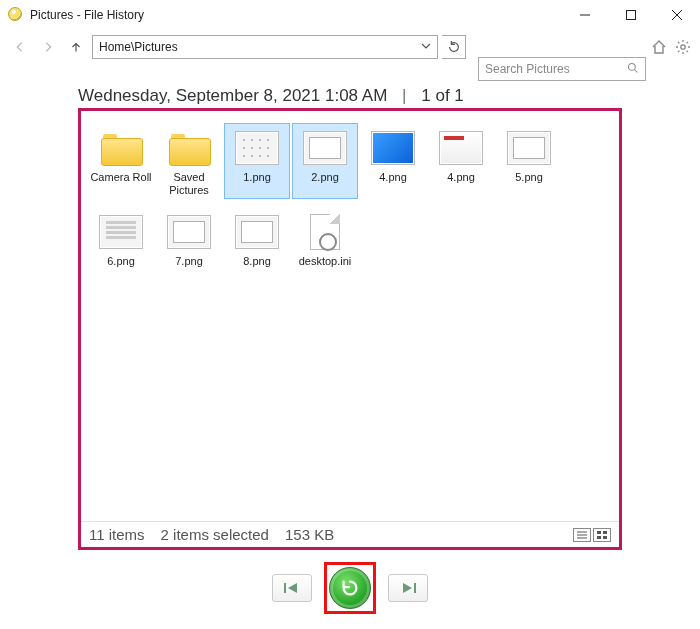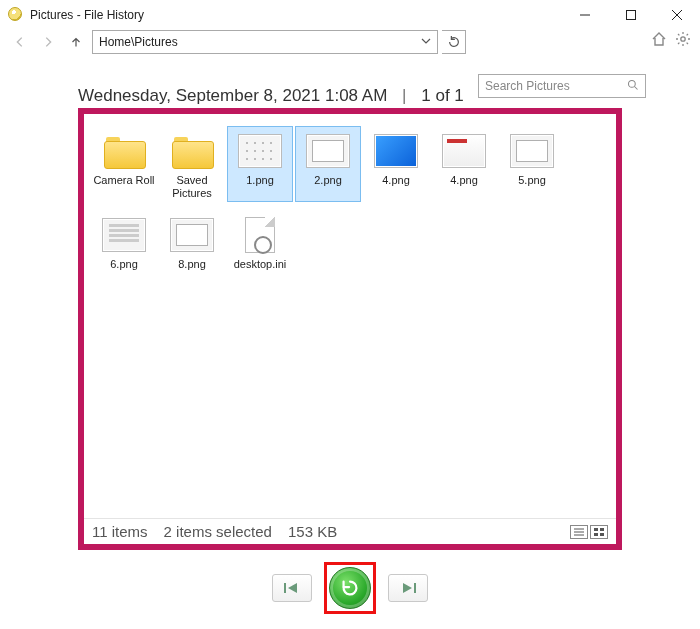--- a/index.html
+++ b/index.html
@@ -31,21 +31,21 @@
     border:1px solid #bfa41f;
   }
   .titlebar .title { font-size: 12px; color: #222; }
   .winctrls { margin-left: auto; display:flex; }
   .winctrls .btn { width:46px; height:30px; display:flex; align-items:center; justify-content:center; }
   .winctrls .btn svg { width:10px; height:10px; }
   
   .navbar {
     height: 34px;
     display:flex;
-    align-items:flex-start;
+    align-items:center;
     padding: 0 8px;
     gap:4px;
   }
   .nav-arrow { width:24px; height:24px; display:flex; align-items:center; justify-content:center; color:#666; }
   .nav-arrow.disabled{ color:#bbb; }
   .nav-arrow svg{ width:14px; height:14px; }
   .addrbox {
     flex: 0 0 346px;
     height:24px;
     border:1px solid #aaa;
@@ -78,21 +78,21 @@
     padding: 22px 0 0 78px;
     font-size: 17px;
     color:#333;
   }
   .heading .sep { margin: 0 10px; color:#777; }
   
   .panel {
     position:absolute;
     left:78px; top:108px;
     width:544px; height:442px;
-    border:6px solid #be185d;
+    border:3px solid #be185d;
     background:#fff;
   }
   .filegrid {
     position:absolute; left:0; top:0; right:0; bottom:28px;
     padding:10px 6px 0 6px;
     display:flex; flex-wrap:wrap; align-content:flex-start;
   }
   .item {
     width:66px;
     display:flex; flex-direction:column; align-items:center;
@@ -302,20 +302,26 @@
       <div class="item">
         <div class="thumb">
           <div class="img-thumb doc"></div>
         </div>
         <div class="label">6.png</div>
       </div>
       <div class="item">
         <div class="thumb">
           <div class="img-thumb win"></div>
         </div>
+        <div class="label">7.png</div>
+      </div>
+      <div class="item">
+        <div class="thumb">
+          <div class="img-thumb win"></div>
+        </div>
         <div class="label">8.png</div>
       </div>
       <div class="item">
         <div class="thumb">
           <div class="ini-ic"></div>
         </div>
         <div class="label">desktop.ini</div>
       </div>
     </div>
   <div class="statusbar">

